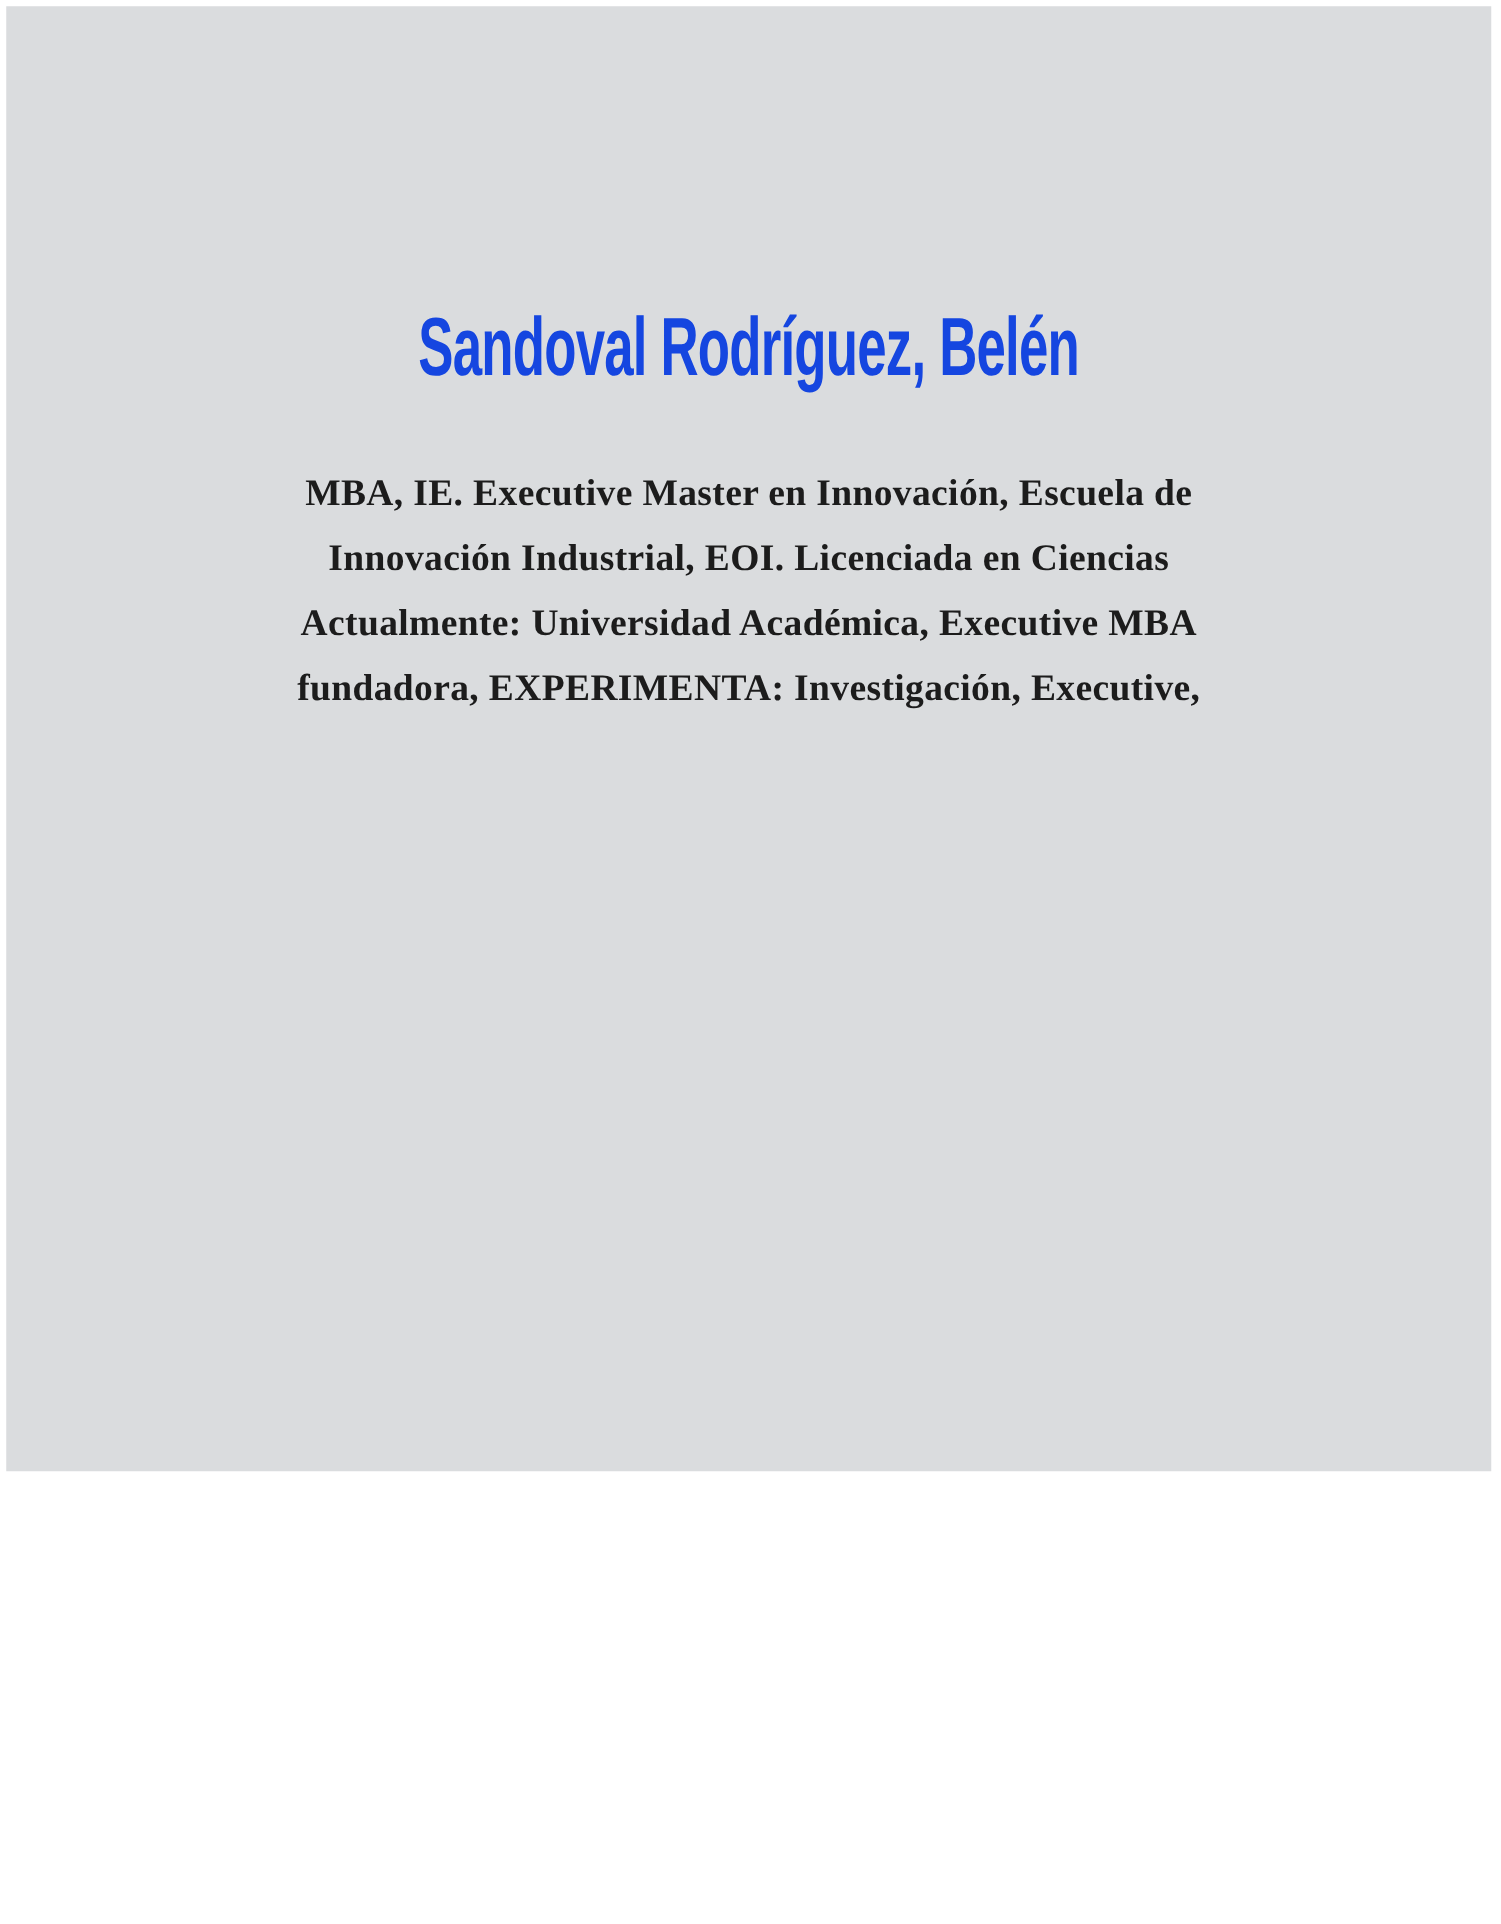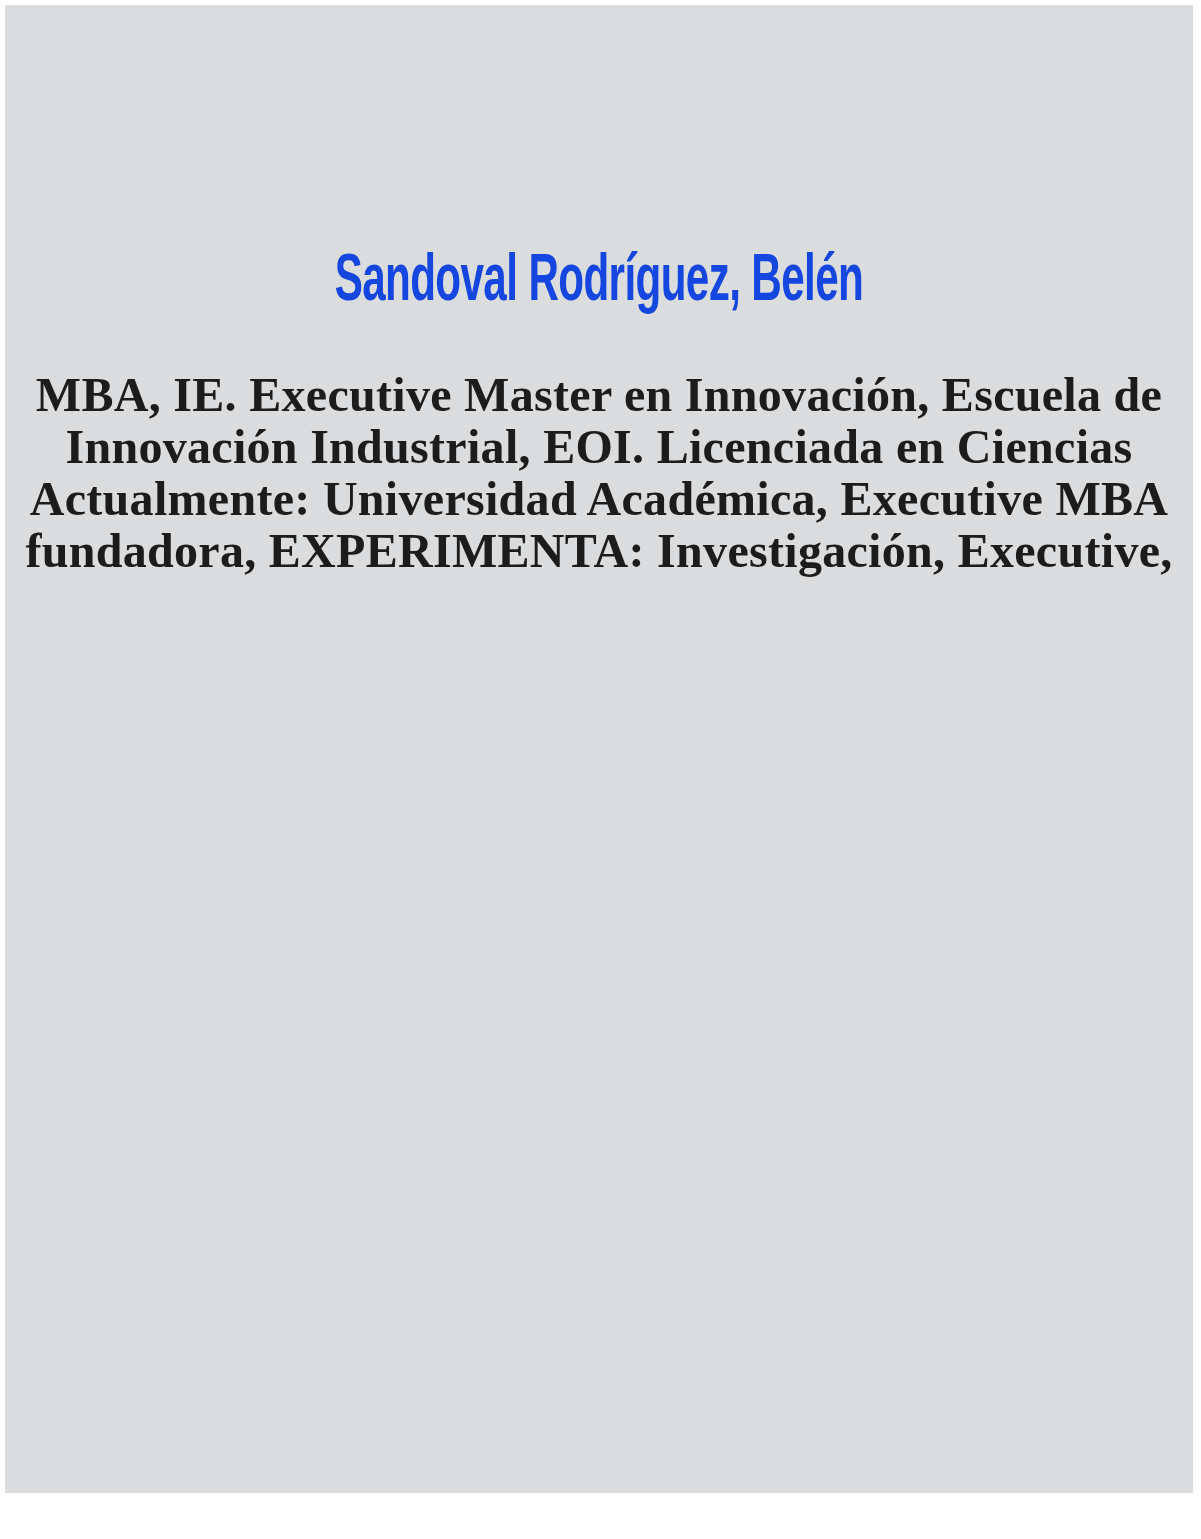--- a/index.html
+++ b/index.html
@@ -8,21 +8,21 @@
     width: 1201px;
     height: 1539px;
     background: #ffffff;
     overflow: hidden;
   }
   .canvas {
     position: absolute;
     left: 5px;
     top: 5px;
     width: 1188px;
-    height: 1488px;
+    height: 1172px;
     background: var(--canvas-color, #dadcde);
   }
   .title {
     margin: 232px 0 0 0;
     text-align: center;
     font-family: "Liberation Sans", sans-serif;
     font-weight: 700;
     font-size: 66px;
     line-height: 80px;
     color: var(--accent-color, #1546e0);
@@ -32,21 +32,21 @@
   .title-inner {
     display: inline-block;
     transform: scaleX(0.64);
     transform-origin: center;
   }
   .bio {
     margin-top: 52px;
     text-align: center;
     font-family: "Liberation Serif", "DejaVu Serif", serif;
     font-weight: 700;
-    font-size: 48px;
+    font-size: 30px;
     line-height: 52px;
     color: var(--text-color, #1c1c1c);
     letter-spacing: 0.3px;
   }
   .bio-line {
     white-space: nowrap;
   }
 </style>
 </head>
 <body style="background: rgb(255, 255, 255);">

